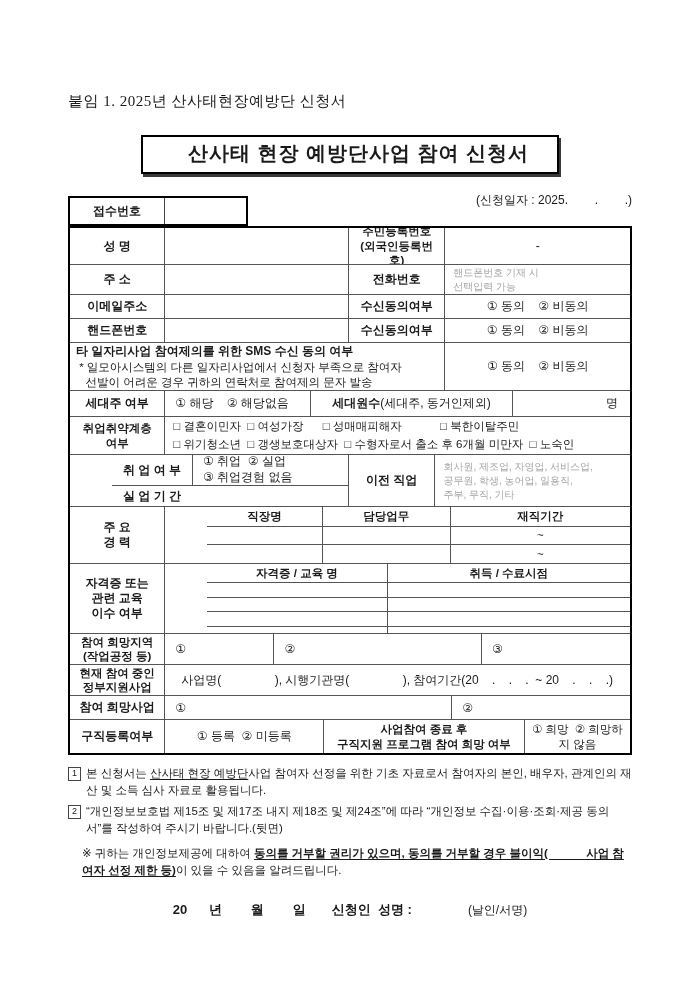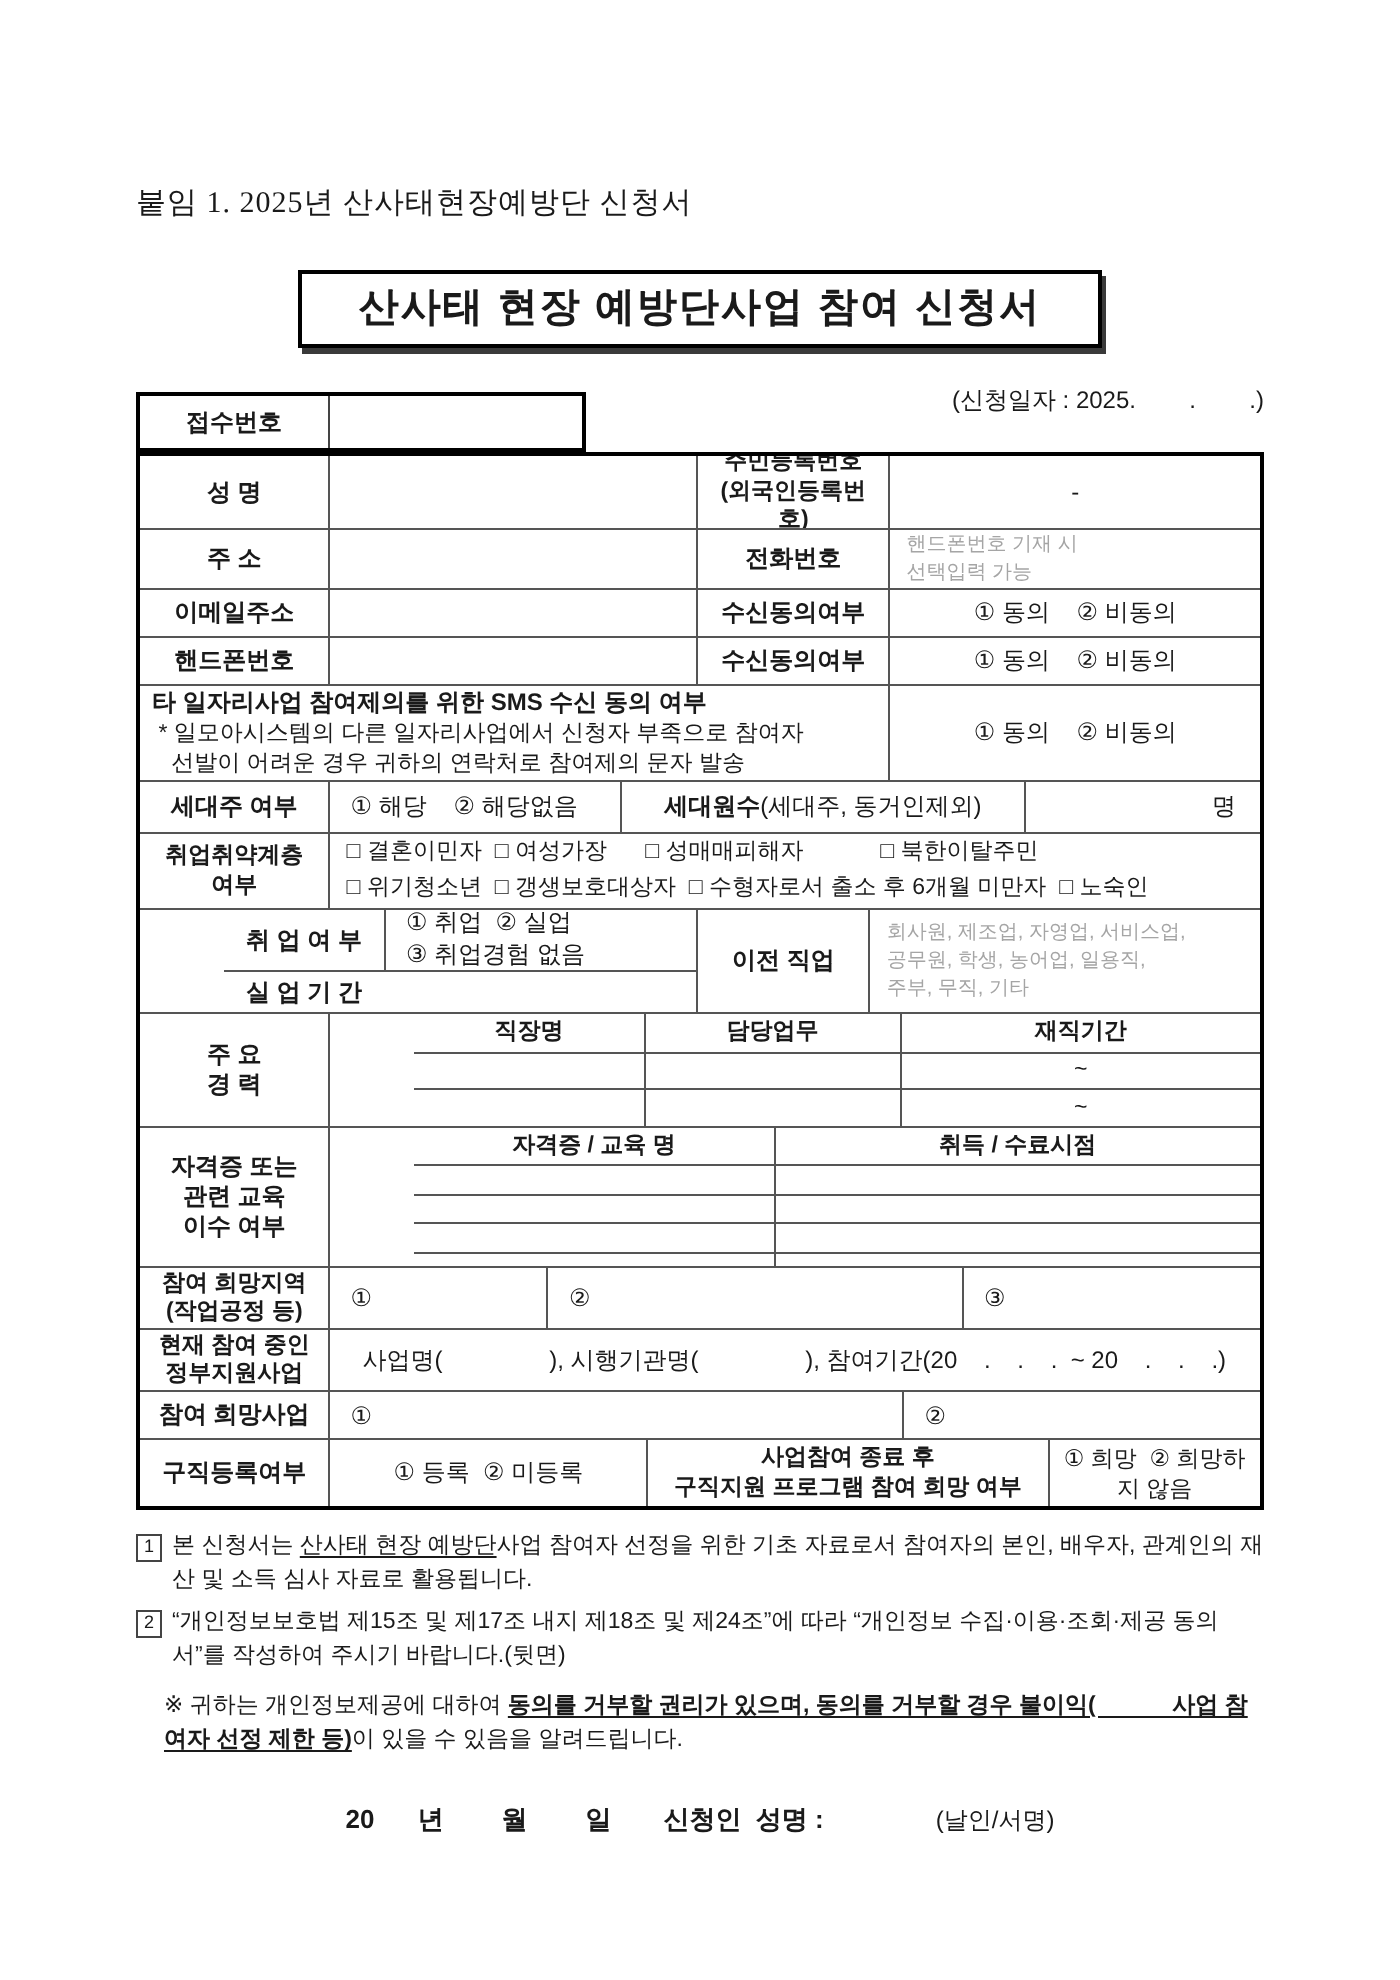--- a/index.html
+++ b/index.html
@@ -16,27 +16,27 @@
   }
   .attach{
     font-family:"Liberation Serif","DejaVu Serif",serif;
     font-size:15px;letter-spacing:.5px;margin-bottom:24px;white-space:pre-wrap;
   }
   .titlebox-wrap{text-align:center;margin-bottom:18px;}
   .titlebox{
     display:inline-block;
     border:2px solid #000;
     box-shadow:2px 3px 0 #3a3a3a;
-    padding:3px 28px 5px 28px;
+    padding:3px 28px 5px 45px;
     font-size:20px;font-weight:700;letter-spacing:1px;
     white-space:pre-wrap;
   }
   .receipt-line{display:flex;justify-content:space-between;align-items:flex-end;}
   .receipt-table{
-    display:flex;width:225px;height:30px;border:2px solid #000;box-sizing:border-box;
+    display:flex;width:180px;height:30px;border:2px solid #000;box-sizing:border-box;
   }
   .receipt-label{
     width:95px;display:flex;align-items:center;justify-content:center;
     font-weight:700;border-right:1px solid #444;box-sizing:border-box;
   }
   .receipt-input{flex:1;}
   .appdate{padding-bottom:17px;white-space:pre-wrap;}
   .ftable{border:2px solid #000;box-sizing:border-box;}
   .frow{display:flex;align-items:stretch;border-top:1px solid #555;box-sizing:border-box;}
   .frow:first-child{border-top:none;}

